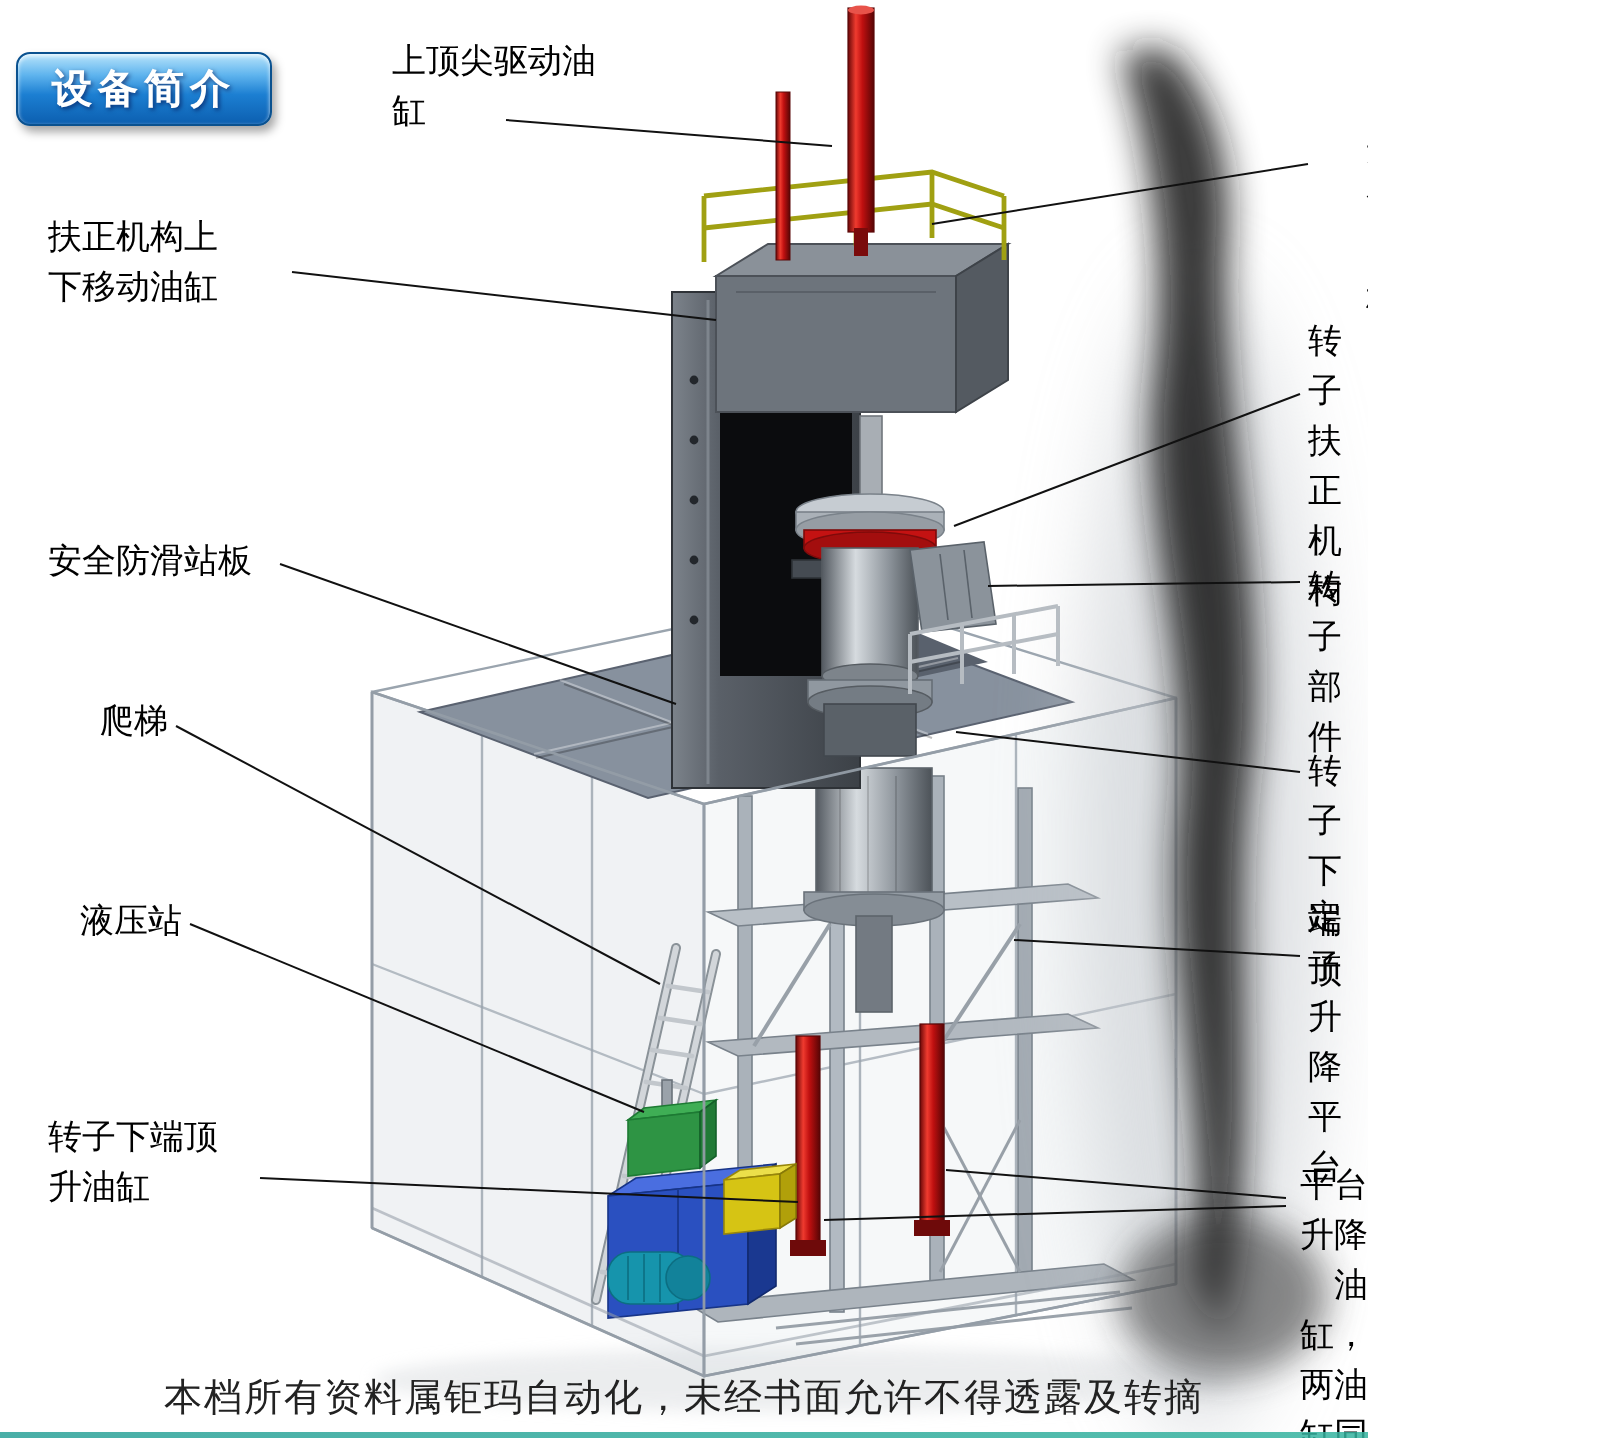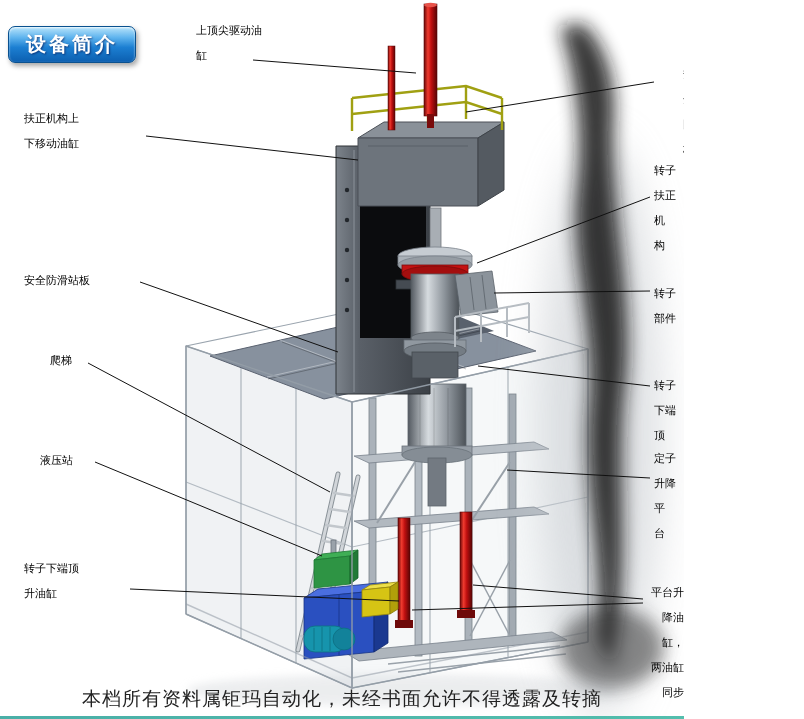--- a/index.html
+++ b/index.html
@@ -2,21 +2,21 @@
 <html><head>
 <meta charset="utf-8">
 <style>
   * { margin:0; padding:0; box-sizing:border-box; }
   html,body { width:804px; height:719px; }
   body { font-family:"Liberation Sans","DejaVu Sans",sans-serif; background:#fff; }
   .stage { position:relative; width:684px; height:719px; background:#ffffff; overflow:hidden; }
   .diagram { position:absolute; left:0; top:0; }
   .label {
     position:absolute; font-family:"Liberation Serif","DejaVu Serif",serif;
-    font-size:11px; line-height:25px; color:#000; white-space:pre-line;
+    font-size:17px; line-height:25px; color:#000; white-space:pre-line;
   }
   .badge {
     position:absolute; left:8px; top:26px; width:128px; height:37px;
     border-radius:7px;
     background:linear-gradient(180deg,#b8e4fb 0%,#5fb4ee 30%,#1c7fd2 58%,#0c5fb0 100%);
     border:1px solid #0a518f;
     box-shadow:2px 3px 5px rgba(0,0,0,.35), inset 0 1px 2px rgba(255,255,255,.8);
     color:#fff; font-size:20px; font-weight:bold; letter-spacing:3px;
     display:flex; align-items:center; justify-content:center;
     text-shadow:1px 1px 2px rgba(0,0,60,.55);

